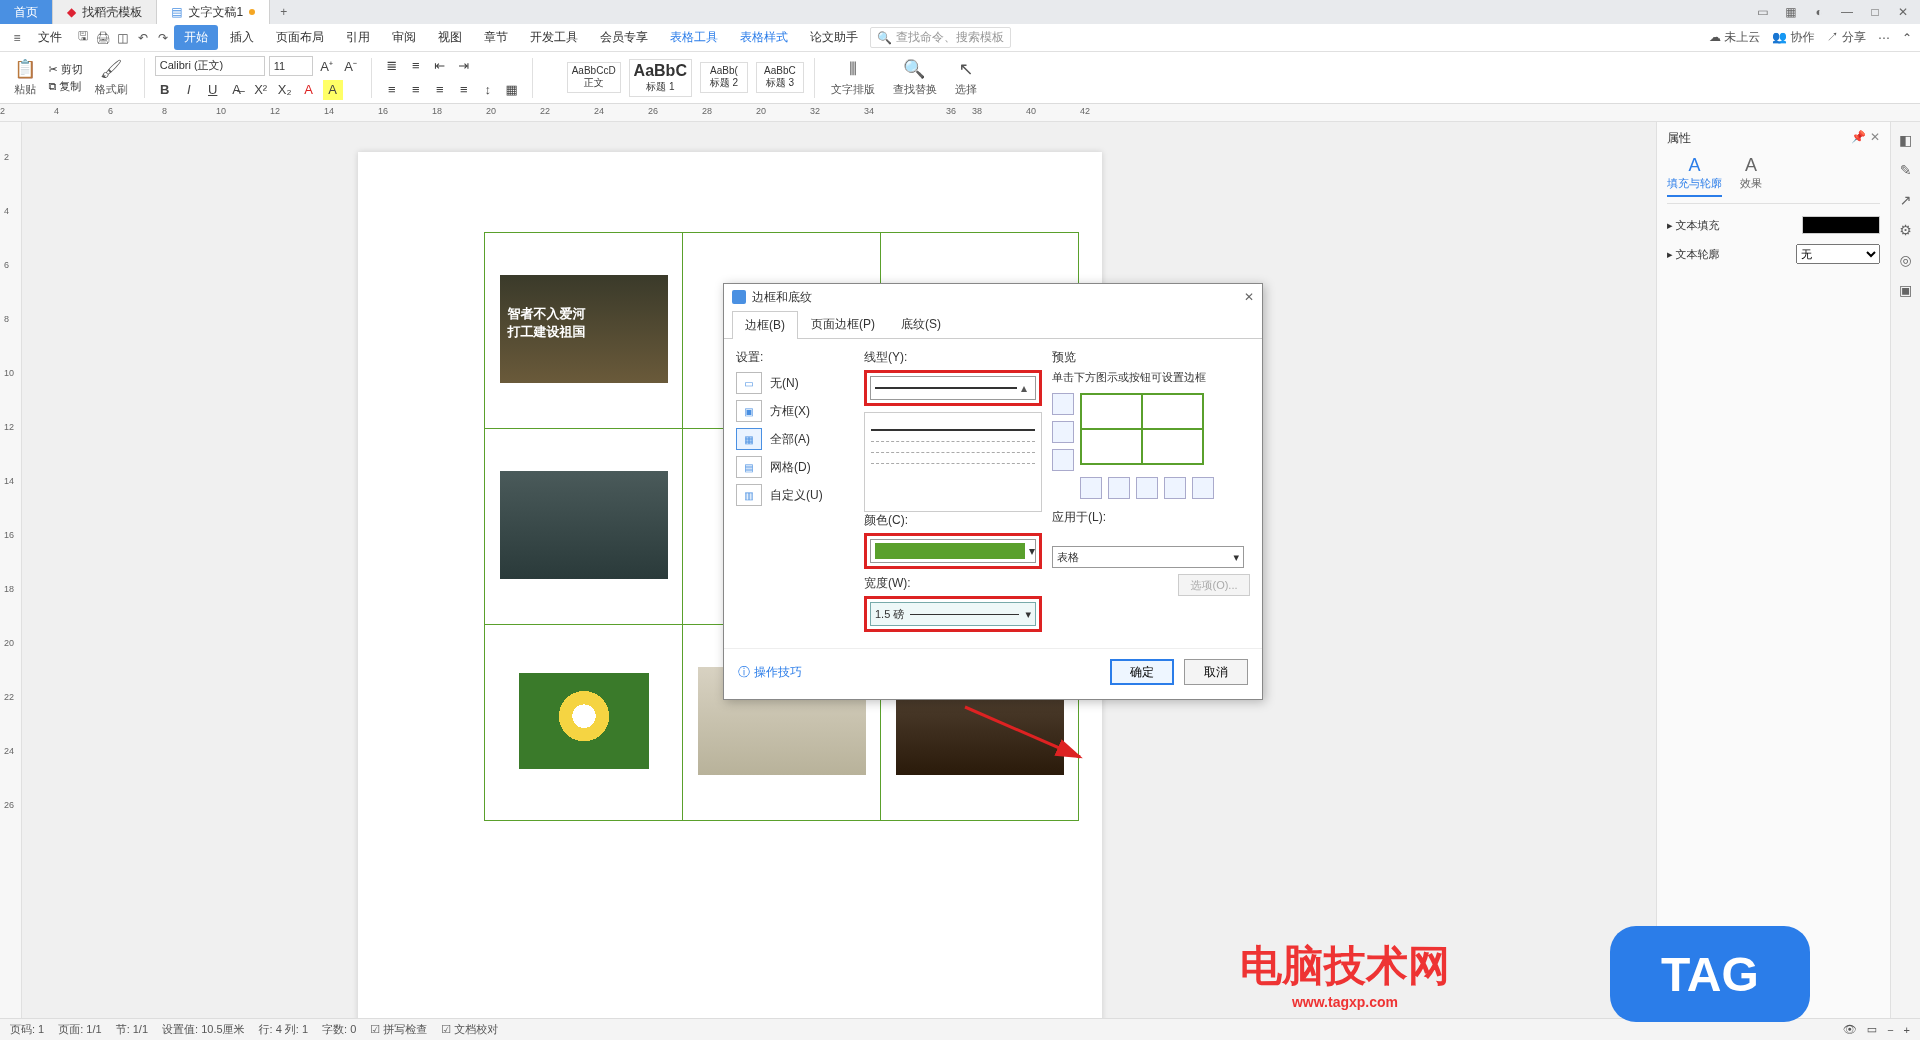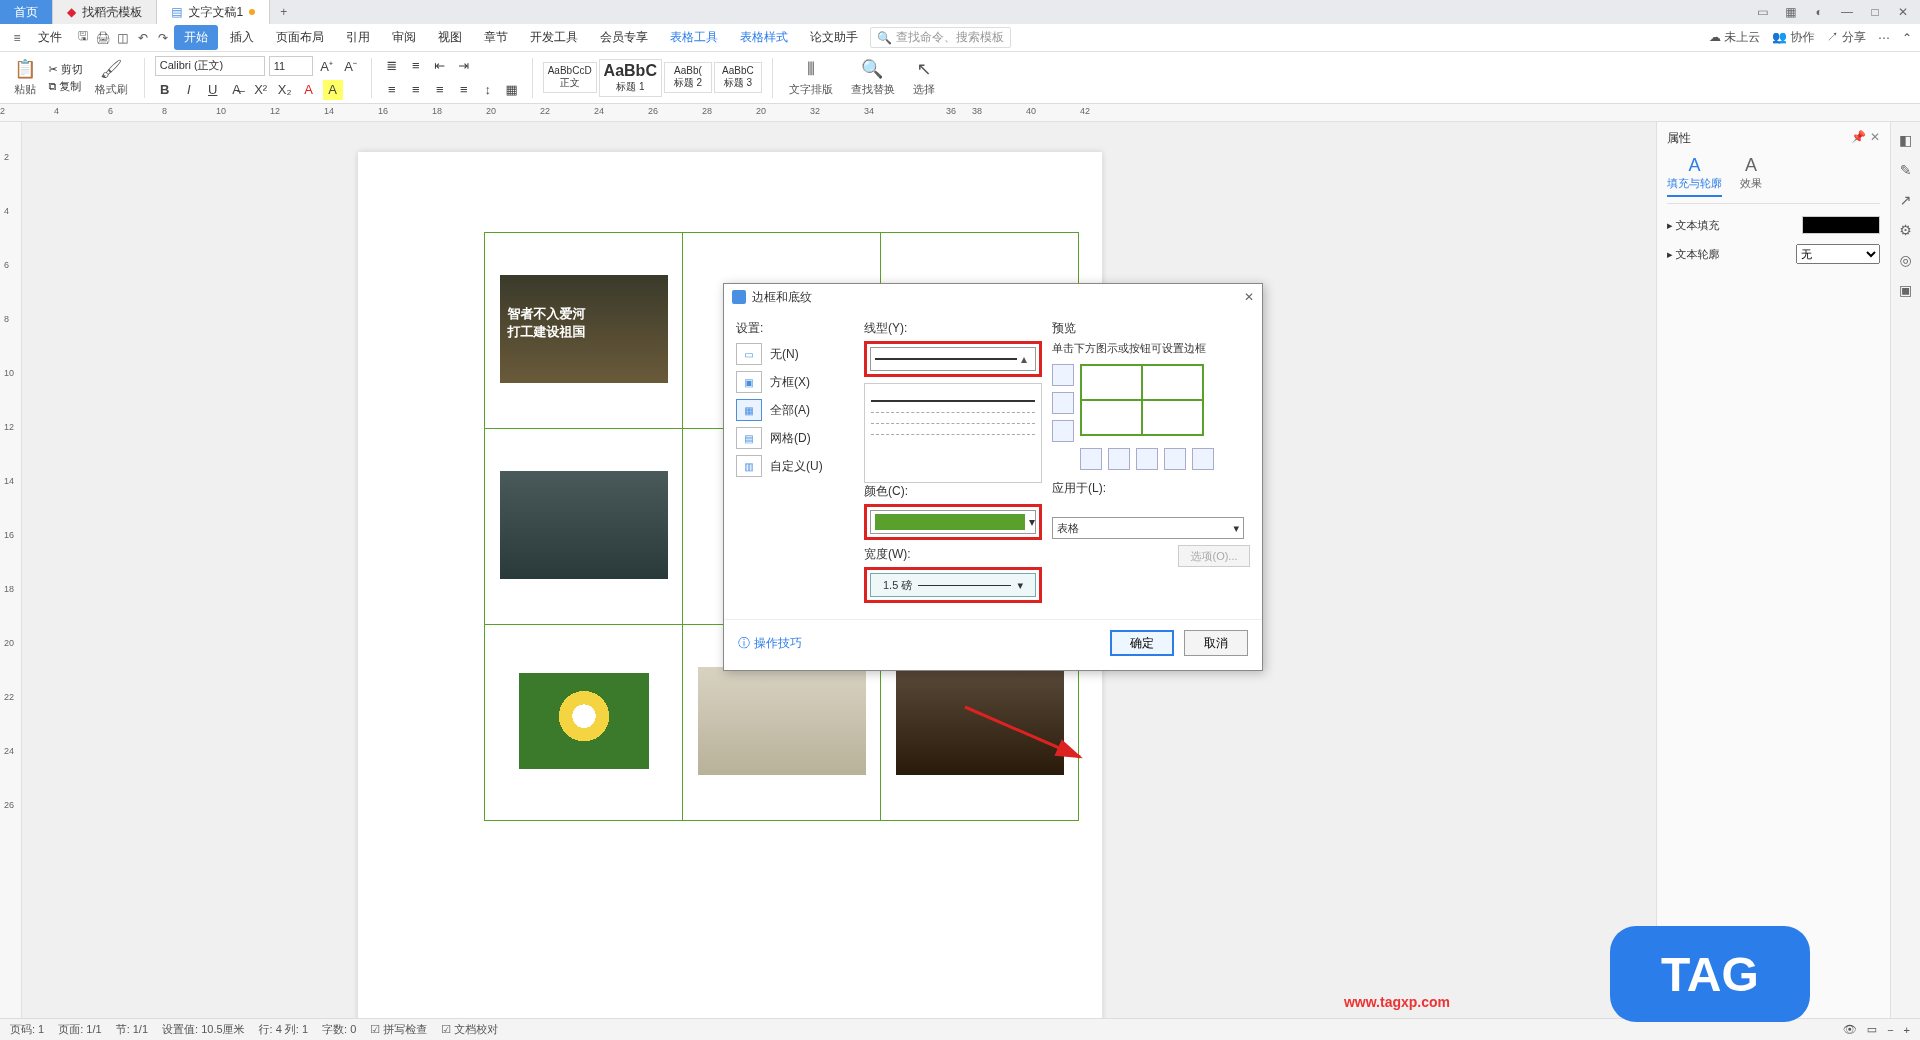--- a/index.html
+++ b/index.html
@@ -27,21 +27,21 @@
 .menubar .right { margin-left: auto; display: flex; align-items: center; gap: 12px; color: #555; }
 .menubar .search { display:flex; align-items:center; gap:4px; color:#999; border:1px solid #ddd; border-radius:2px; padding:1px 6px; }
 
 .ribbon { height: 52px; display: flex; align-items: center; padding: 4px 8px; gap: 6px; border-bottom: 1px solid #dcdcdc; }
 .rgroup { display: flex; flex-direction: column; align-items: center; gap: 2px; padding: 0 6px; font-size: 11px; color: #555; }
 .rgroup .ricon { font-size: 18px; color: #555; }
 .rsep { width: 1px; height: 40px; background: #e0e0e0; margin: 0 4px; }
 .fontrow { display: flex; align-items: center; gap: 4px; }
 .fontsel { border: 1px solid #ccc; height: 20px; padding: 0 4px; display: flex; align-items: center; min-width: 110px; font-size: 11px; }
 .fbtn { width: 20px; height: 20px; display: flex; align-items: center; justify-content: center; font-size: 13px; color: #444; }
-.styles { display: flex; gap: 2px; align-items: center; }
+.styles { display: flex; gap: 8px; align-items: center; margin-left: 24px; }
 .stylecell { border: 1px solid #ddd; padding: 2px 4px; text-align: center; font-size: 10px; min-width: 48px; }
 .stylecell .big { font-size: 16px; font-weight: bold; }
 
 
 .ruler { height: 18px; background: #f7f7f7; border-bottom: 1px solid #e0e0e0; position: relative; font-size: 9px; color: #666; padding-left: 342px; }
 .ruler span { position: absolute; top: 2px; }
 
 
 .workspace { position: absolute; top: 122px; left: 0; right: 0; bottom: 22px; display: flex; background: #f0f0f0; }
 .vruler { width: 22px; background: #f7f7f7; border-right: 1px solid #e0e0e0; position: relative; font-size: 9px; color: #666; }
@@ -88,21 +88,21 @@
 .col-mid .lbl { font-size: 12px; margin-bottom: 4px; }
 .redbox { border: 3px solid #d22; padding: 3px; margin-bottom: 6px; }
 .linetype { border: 1px solid #999; height: 24px; display: flex; align-items: center; padding: 0 4px; }
 .linetype .bar { flex:1; height:2px; background:#333; }
 .linetype .dd { width:14px; text-align:center; color:#555; }
 .linelist { border:1px solid #ccc; height:100px; padding:6px 4px; font-size:10px; color:#555; overflow:hidden;}
 .linelist div { border-top:1px dashed #aaa; margin:10px 2px; }
 .linelist div:first-child { border-top:2px solid #333; }
 .colorbox { border:1px solid #999; height:24px; display:flex; align-items:center; }
 .colorbox .sw { flex:1; height:16px; margin:0 4px; background:#5aa02c; }
-.widthbox { border:1px solid #7aa; height:24px; display:flex; align-items:center; padding:0 12px; font-size:11px; background:#eef8f8;}
+.widthbox { border:1px solid #7aa; height:24px; display:flex; align-items:center; padding:0 4px; font-size:11px; background:#eef8f8;}
 .widthbox .wb { flex:1; border-top:1.5px solid #333; margin:0 6px; }
 .col-prev { flex:1; }
 .col-prev .lbl { font-size:12px; margin-bottom:4px; }
 .hint { font-size:11px; color:#333; margin-bottom:8px; }
 .prevgrid { display:flex; gap:6px; align-items:flex-start; }
 .bside { display:flex; flex-direction:column; gap:6px; }
 .bbtn { width:22px; height:22px; border:1px solid #aac; background:#eef4ff; cursor:pointer; }
 .prevtable { width:124px; height:72px; border:1.5px solid #5aa02c; display:grid; grid-template:1fr 1fr/1fr 1fr; }
 .prevtable div { border:0.5px solid #5aa02c; }
 .bbot { display:flex; gap:6px; margin-top:6px; margin-left:28px; }
@@ -370,20 +370,25 @@
     <span>▣</span>
   </div>
 </div>
 
 <div class="dialog">
   <div class="dlg-title">
     <span class="dicon"></span>
     <span>边框和底纹</span>
     <span class="x">✕</span>
   </div>
+  <div class="dlg-tabs">
+    <div class="dt active">边框(B)</div>
+    <div class="dt">页面边框(P)</div>
+    <div class="dt">底纹(S)</div>
+  </div>
   <div class="dlg-body">
     <div class="col-set">
       <div class="lbl">设置:</div>
       <div class="setopt">
           <span class="sicon">▭</span>
           <span>无(N)</span>
         </div>
       <div class="setopt">
           <span class="sicon">▣</span>
           <span>方框(X)</span>
@@ -477,20 +482,21 @@
 <svg class="arrow" width="140" height="70">
   <defs>
       <marker id="ah" markerWidth="10" markerHeight="10" refX="8" refY="3" orient="auto">
         <path d="M0,0 L0,6 L9,3 z" fill="#d22"></path>
       </marker>
     </defs>
   <line x1="5" y1="5" x2="120" y2="55" stroke="#d22" stroke-width="3" marker-end="url(#ah)"></line>
 </svg>
 
 <div class="wm1">
+  <span>电脑技术网</span>
   <span class="sub">www.tagxp.com</span>
 </div>
 <div class="wm2">TAG</div>
 
 <div class="statusbar">
   <span>页码: 1</span>
   <span>页面: 1/1</span>
   <span>节: 1/1</span>
   <span>设置值: 10.5厘米</span>
   <span>行: 4  列: 1</span>

